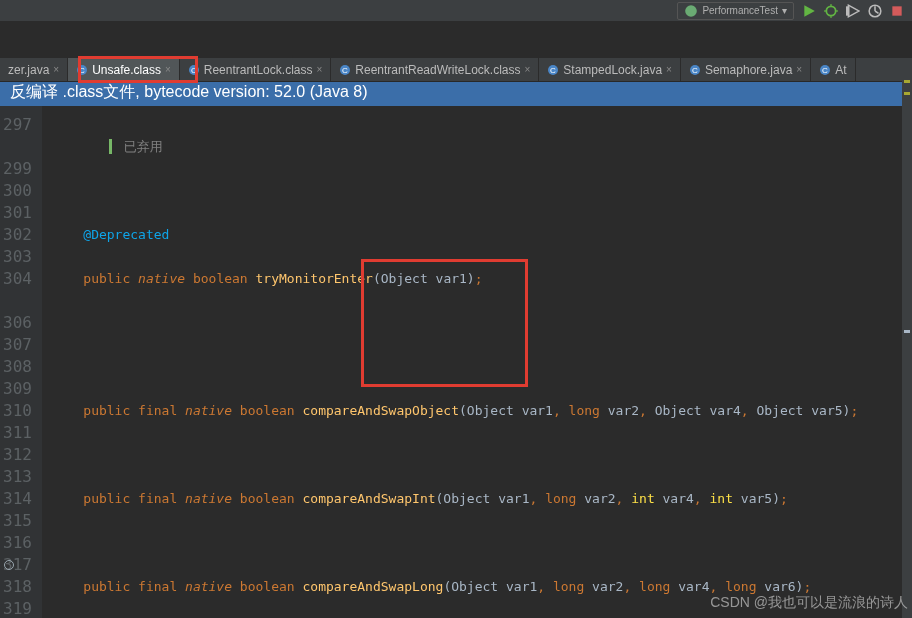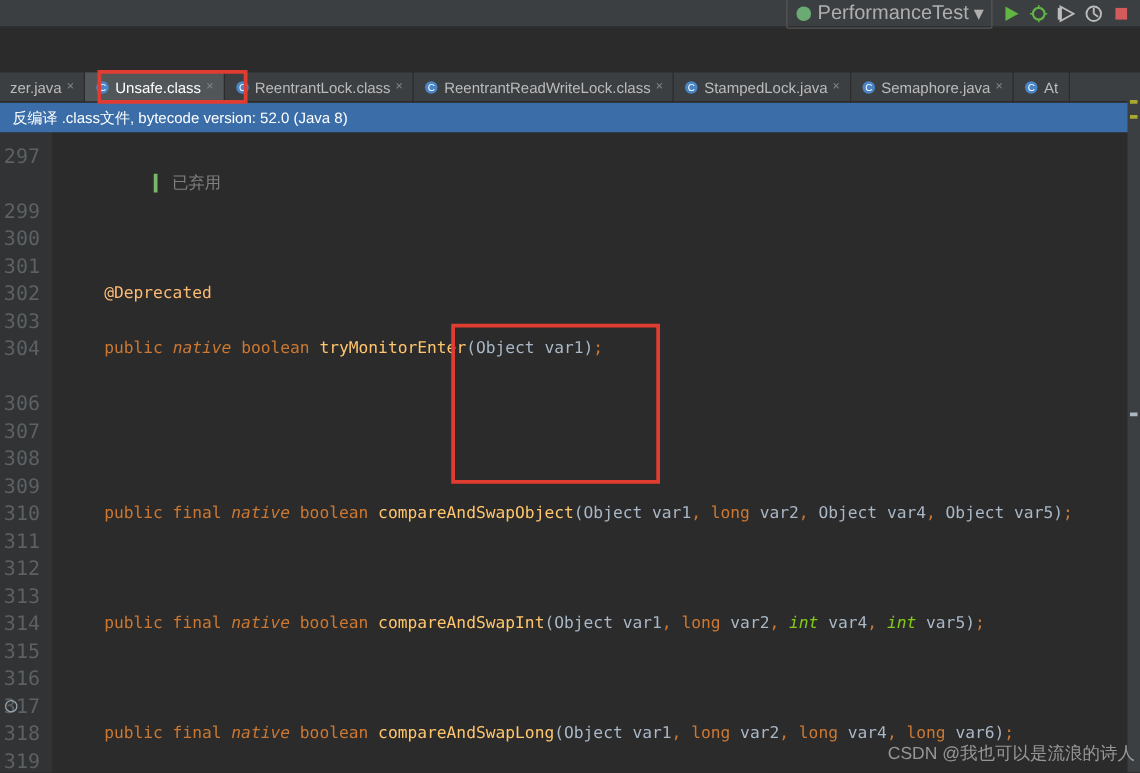--- a/index.html
+++ b/index.html
@@ -16,21 +16,21 @@
     .toolbar {
       height: 22px;
       background: #3c3f41;
       border-bottom: 1px solid #2b2b2b;
       display: flex;
       justify-content: flex-end;
       align-items: center;
       gap: 8px;
       padding-right: 8px;
       color: #afafaf;
-      font-size: 16px;
+      font-size: 10px;
     }
     .toolbar .config-box {
       display: flex;
       align-items: center;
       gap: 4px;
       border: 1px solid #555;
       padding: 1px 6px;
       border-radius: 2px;
     }
     .toolbar-icon { width: 14px; height: 14px; display: inline-flex; align-items: center; justify-content: center; }
@@ -63,23 +63,23 @@
       top: -2px;
       width: 120px;
       height: 27px;
       border: 3px solid #e03c31;
       pointer-events: none;
     }
     .info-bar {
       height: 24px;
       background: #3b6ea9;
       color: #fff;
-      font-size: 12px;
-      display: flex;
-      align-items: center;
+      font-size: 16px;
+      display: flex;
+      align-items: flex-start;
       padding-left: 10px;
     }
     .editor {
       display: flex;
       height: calc(618px - 22px - 24px - 24px);
       font-family: "Consolas", "Monaco", monospace;
       font-size: 13px;
       line-height: 22px;
       position: relative;
     }
@@ -113,28 +113,28 @@
       padding-left: 10px;
       background: #2b2b2b;
       white-space: pre;
       position: relative;
     }
     .code .line { height: 22px; }
     .kw { color: #cc7832; }
     .native { color: #cc7832; font-style: italic; }
     .fn { color: #ffc66d; }
     .long { color: #cc7832; }
-    .int-t { color: #84cc16; font-style: italic; }
-    .ann { color: #fdba74; }
+    .int-t { color: #fde047; }
+    .ann { color: #0ea5e9; }
     .semi { color: #cc7832; }
     .comment-line {
       border-left: 3px solid #77b767;
       padding-left: 12px;
       color: #808080;
-      margin-left: 16px;
+      margin-left: 2px;
     }
     .red-box-code {
       position: absolute;
       left: 319px;
       top: 153px;
       width: 167px;
       height: 128px;
       border: 3px solid #e03c31;
       pointer-events: none;
       z-index: 5;

